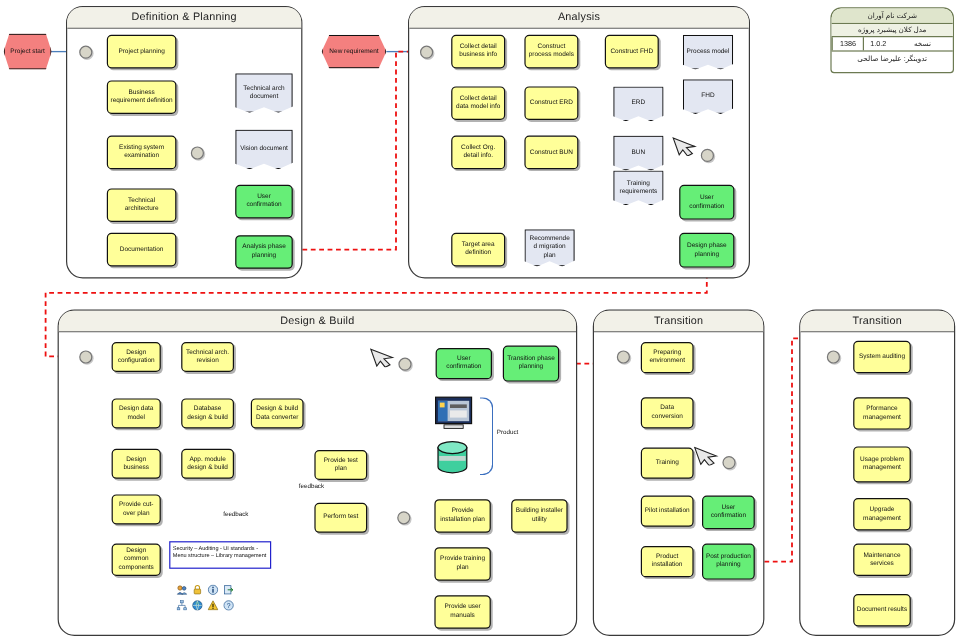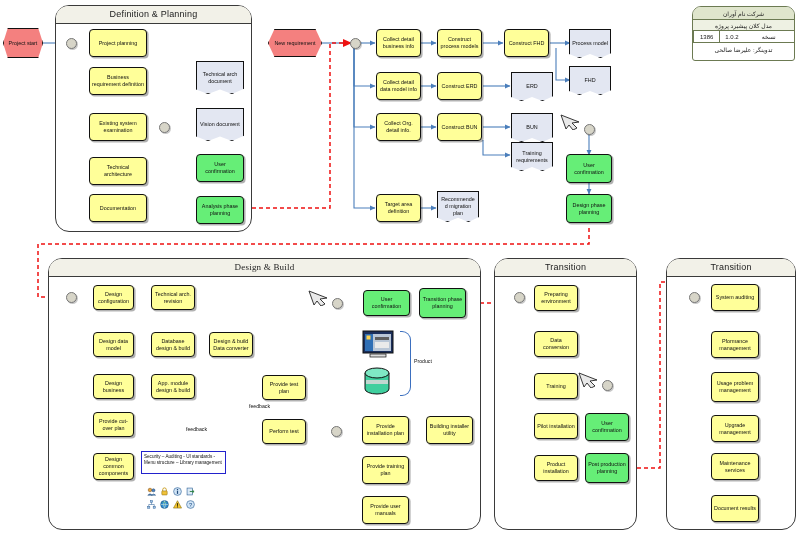--- a/index.html
+++ b/index.html
@@ -224,20 +224,23 @@
   <div class="node doc" style="left: 196px; top: 108px; width: 48px; height: 33px; clip-path: polygon(0px 0px, 100% 0px, 100% 84%, 75% 100%, 50% 86%, 25% 100%, 0px 86%);">
     <span>Vision document</span>
   </div>
   <div class="node green" style="left:196px;top:154px;width:48px;height:28px;">
     <span>User confirmation</span>
   </div>
   <div class="node green" style="left:196px;top:196px;width:48px;height:28px;">
     <span>Analysis phase planning</span>
   </div>
 
+  <div class="lane" style="left:340px;top:5px;width:285px;height:227px;">
+    <div class="lane-hdr">Analysis</div>
+  </div>
 
   <div class="node startshape" style="left:268px;top:29px;width:54px;height:28px;">
     <span>New requirement</span>
   </div>
   <div class="junc" style="left:350px;top:38px;"></div>
   <div class="junc" style="left:584px;top:124px;"></div>
 
   <div class="node task" style="left:376px;top:29px;width:45px;height:28px;">
     <span>Collect detail business info</span>
   </div>
@@ -286,21 +289,21 @@
     <span>User confirmation</span>
   </div>
   <div class="node green" style="left:566px;top:194px;width:46px;height:29px;">
     <span>Design phase planning</span>
   </div>
 
   <svg style="position:absolute;left:560px;top:112px;width:22px;height:18px;">
     <path d="M1,3 L19,10 L12,11 L17,16 L13,18 L9,13 L6,17 z" fill="#e9e9e9" stroke="#222" stroke-width="0.9"></path>
   </svg>
 
-  <div class="lane" style="left:48px;top:258px;width:433px;height:272px;font-family:Liberation Serif, serif;">
+  <div class="lane" style="left:48px;top:258px;width:433px;height:272px;">
     <div class="lane-hdr">Design &amp; Build</div>
   </div>
 
   <div class="junc" style="left:66px;top:292px;"></div>
   <div class="junc" style="left:331px;top:426px;"></div>
   <div class="junc" style="left:332px;top:298px;"></div>
 
   <div class="node task" style="left:93px;top:285px;width:41px;height:25px;">
     <span>Design configuration</span>
   </div>

